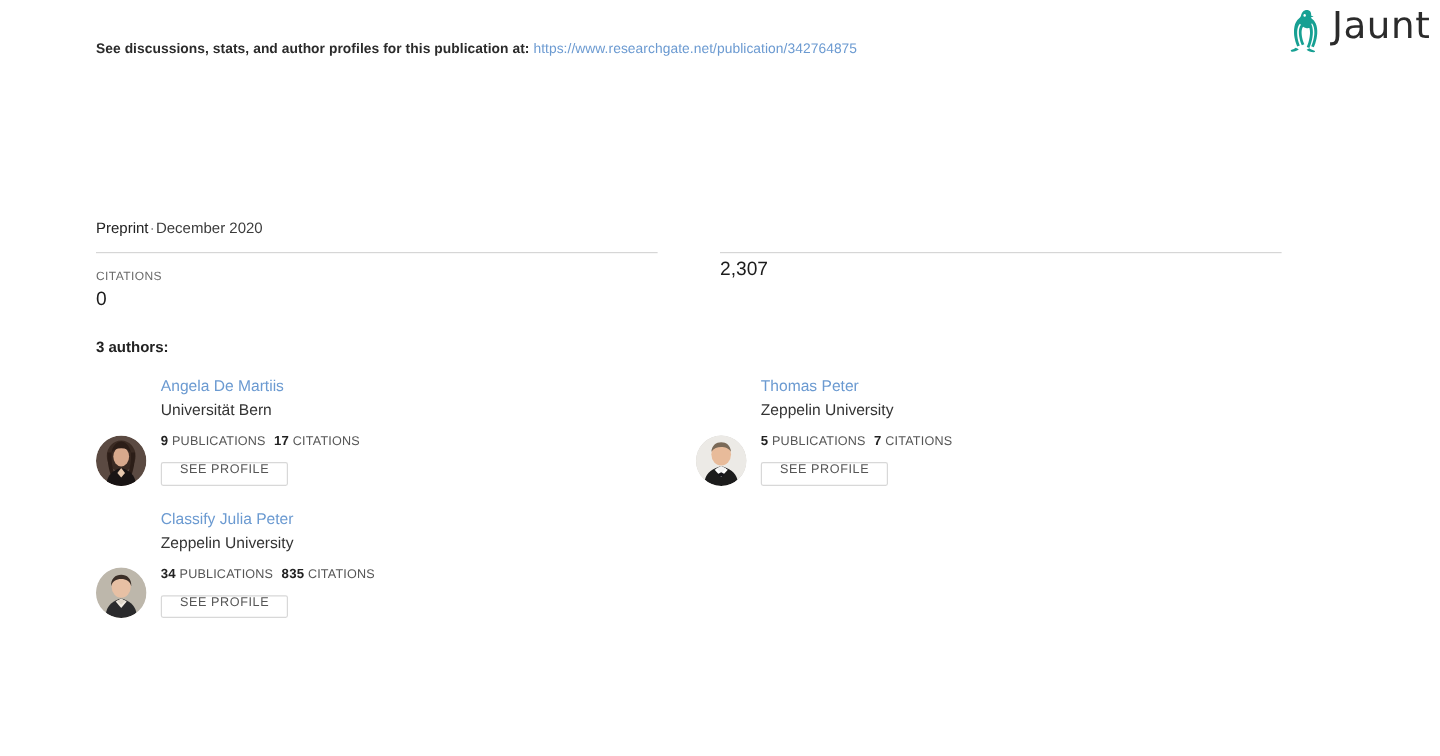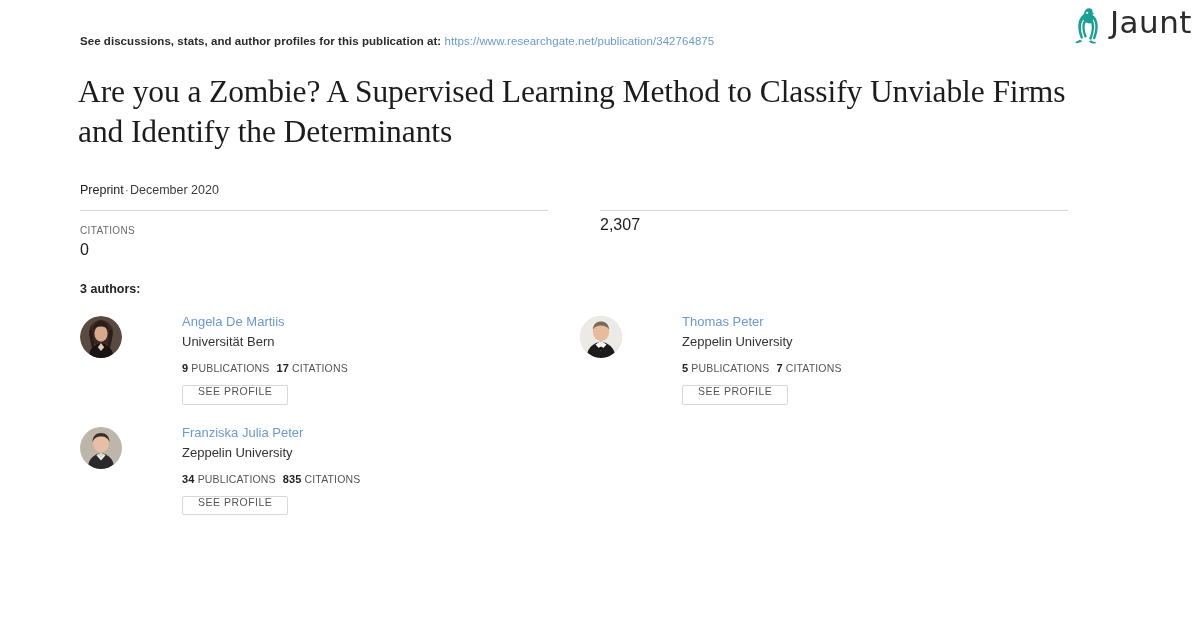--- a/index.html
+++ b/index.html
@@ -130,23 +130,22 @@
     position: absolute;
     left: 80px;
     top: 312px;
     width: 1000px;
     display: flex;
     flex-wrap: wrap;
   }
   .author {
     width: 500px;
     display: flex;
-    align-items: flex-start;
+    align-items: flex-end;
     margin-bottom: 18px;
-    gap: 48px;
   }
 
   .avatar {
     width: 42px;
     height: 42px;
     border-radius: 50%;
     overflow: hidden;
     flex: 0 0 42px;
     margin-top: 4px;
     position: relative;
@@ -218,21 +217,20 @@
       </svg>
     </span>
     <span class="brand-word"><span>Jaunt</span></span>
   </div>
 
   <div class="discuss">
     <span>See discussions, stats, and author profiles for this publication at:</span>
     <a class="url" href="#">https://www.researchgate.net/publication/342764875</a>
   </div>
 
-  <h1 class="title">Are you a Zombie? A Supervised Learning Method to Classify Unviable Firms and Identify the Determinants</h1>
 
   <div class="preprint">
     <span class="label">Preprint</span><span class="dot">·</span><span class="date">December 2020</span>
   </div>
 
   <div class="metrics">
     <div class="metric-col">
       <div class="metric-rule"></div>
       <div class="metric-label">CITATIONS</div>
       <div class="metric-value">0</div>
@@ -322,21 +320,21 @@
             <rect width="42" height="42" fill="#bdb7ab"></rect>
             <ellipse cx="21" cy="16" rx="8" ry="9.2" fill="#e7c0a4"></ellipse>
             <path d="M12.6 15.5c-0.4-6.4 3.6-9.6 8.4-9.6s8.8 3.2 8.4 9.6c-1-4.3-4.2-6-8.4-6s-7.4 1.7-8.4 6z" fill="#3a2e27"></path>
             <path d="M21 25.8c-6.5 1.6-11 5.4-12.4 10.7L7.2 42h27.6l-1.4-5.5C32 31.2 27.5 27.4 21 25.8z" fill="#2a2a2c"></path>
             <path d="M21 25.8l-4.6 2.4 4.6 5.4 4.6-5.4z" fill="#f2ece3"></path>
             <path d="M17.3 27.6L21 31l3.7-3.4-3.7-1.3z" fill="#ded6ca"></path>
           </g>
         </svg>
       </div>
       <div class="author-body">
-        <a class="author-name" href="#">Franziska Julia Peter</a>
+        <a class="author-name" href="#">Classify Julia Peter</a>
         <div class="author-affil">Zeppelin University</div>
         <div class="author-stats">
           <span class="num">34</span>
           <span class="cap">PUBLICATIONS</span><span class="gap"></span><span class="num">835</span>
           <span class="cap">CITATIONS</span>
         </div>
         <button class="see-profile">SEE PROFILE</button>
       </div>
     </div>
 

